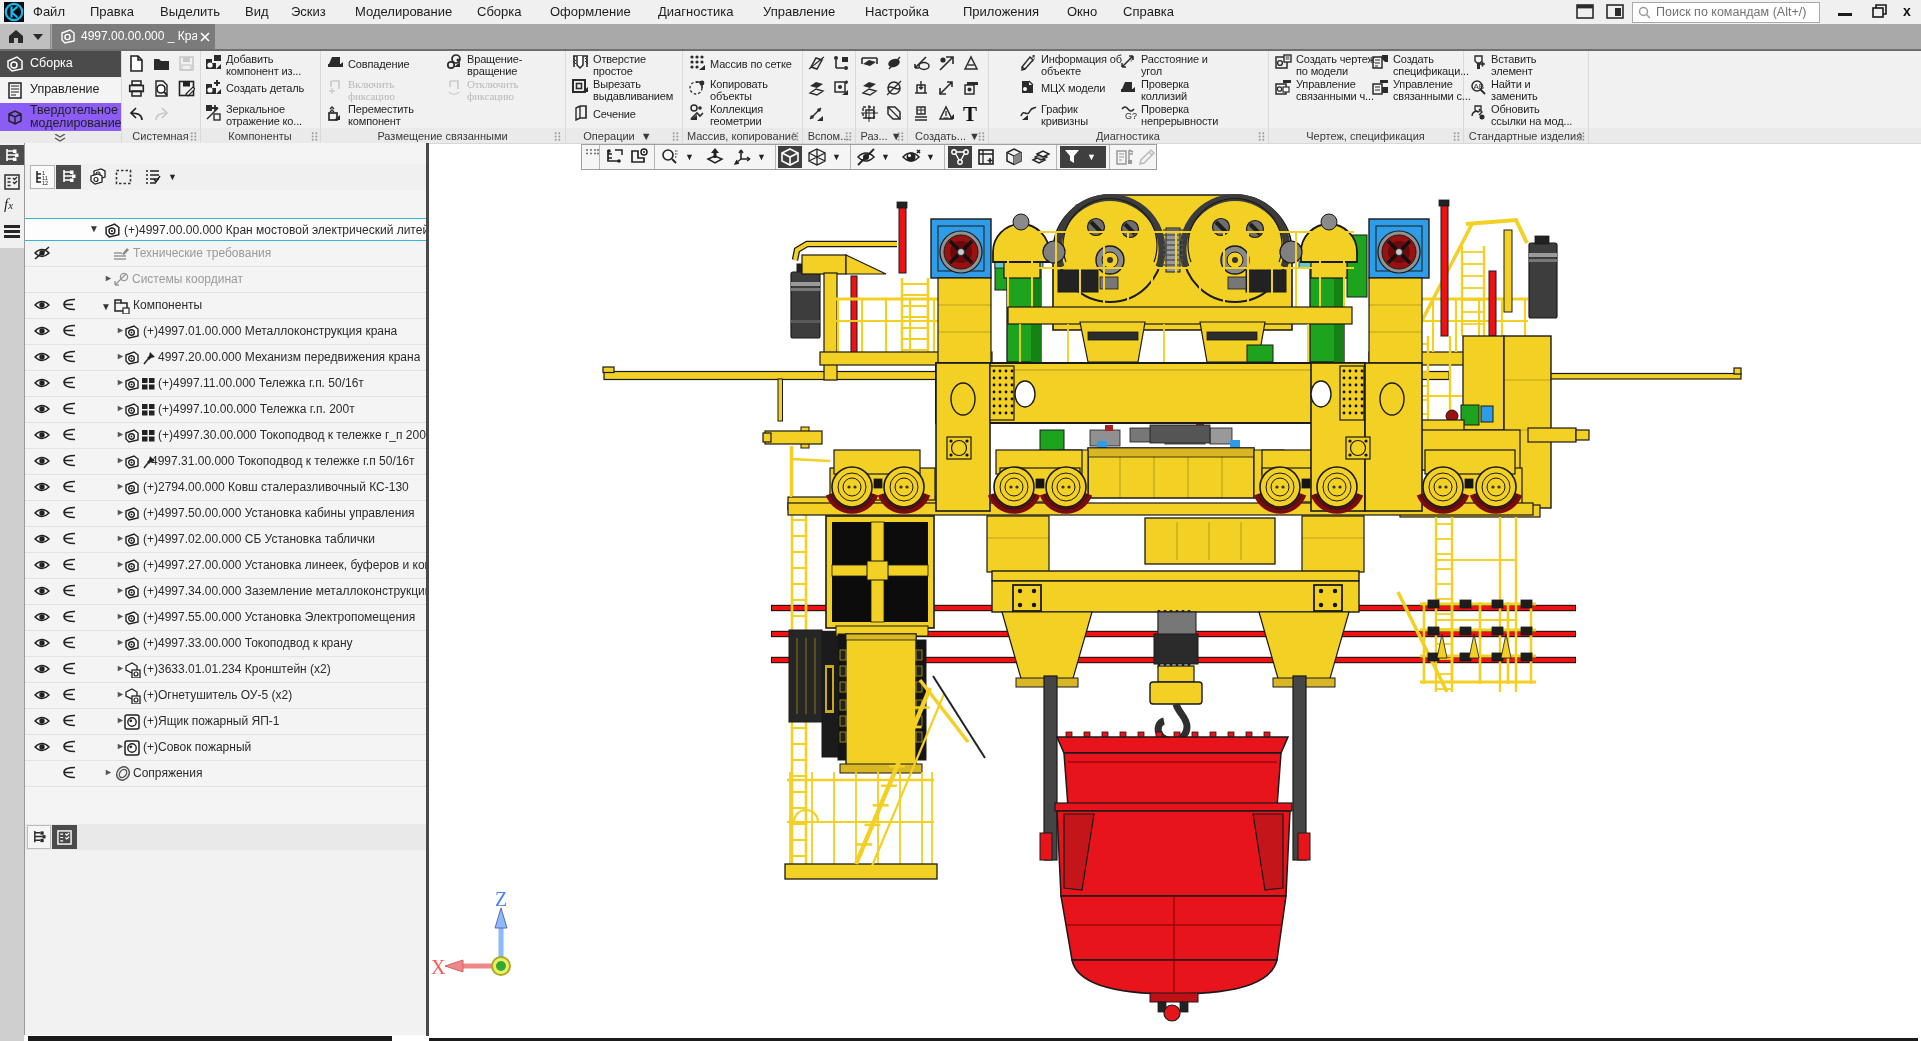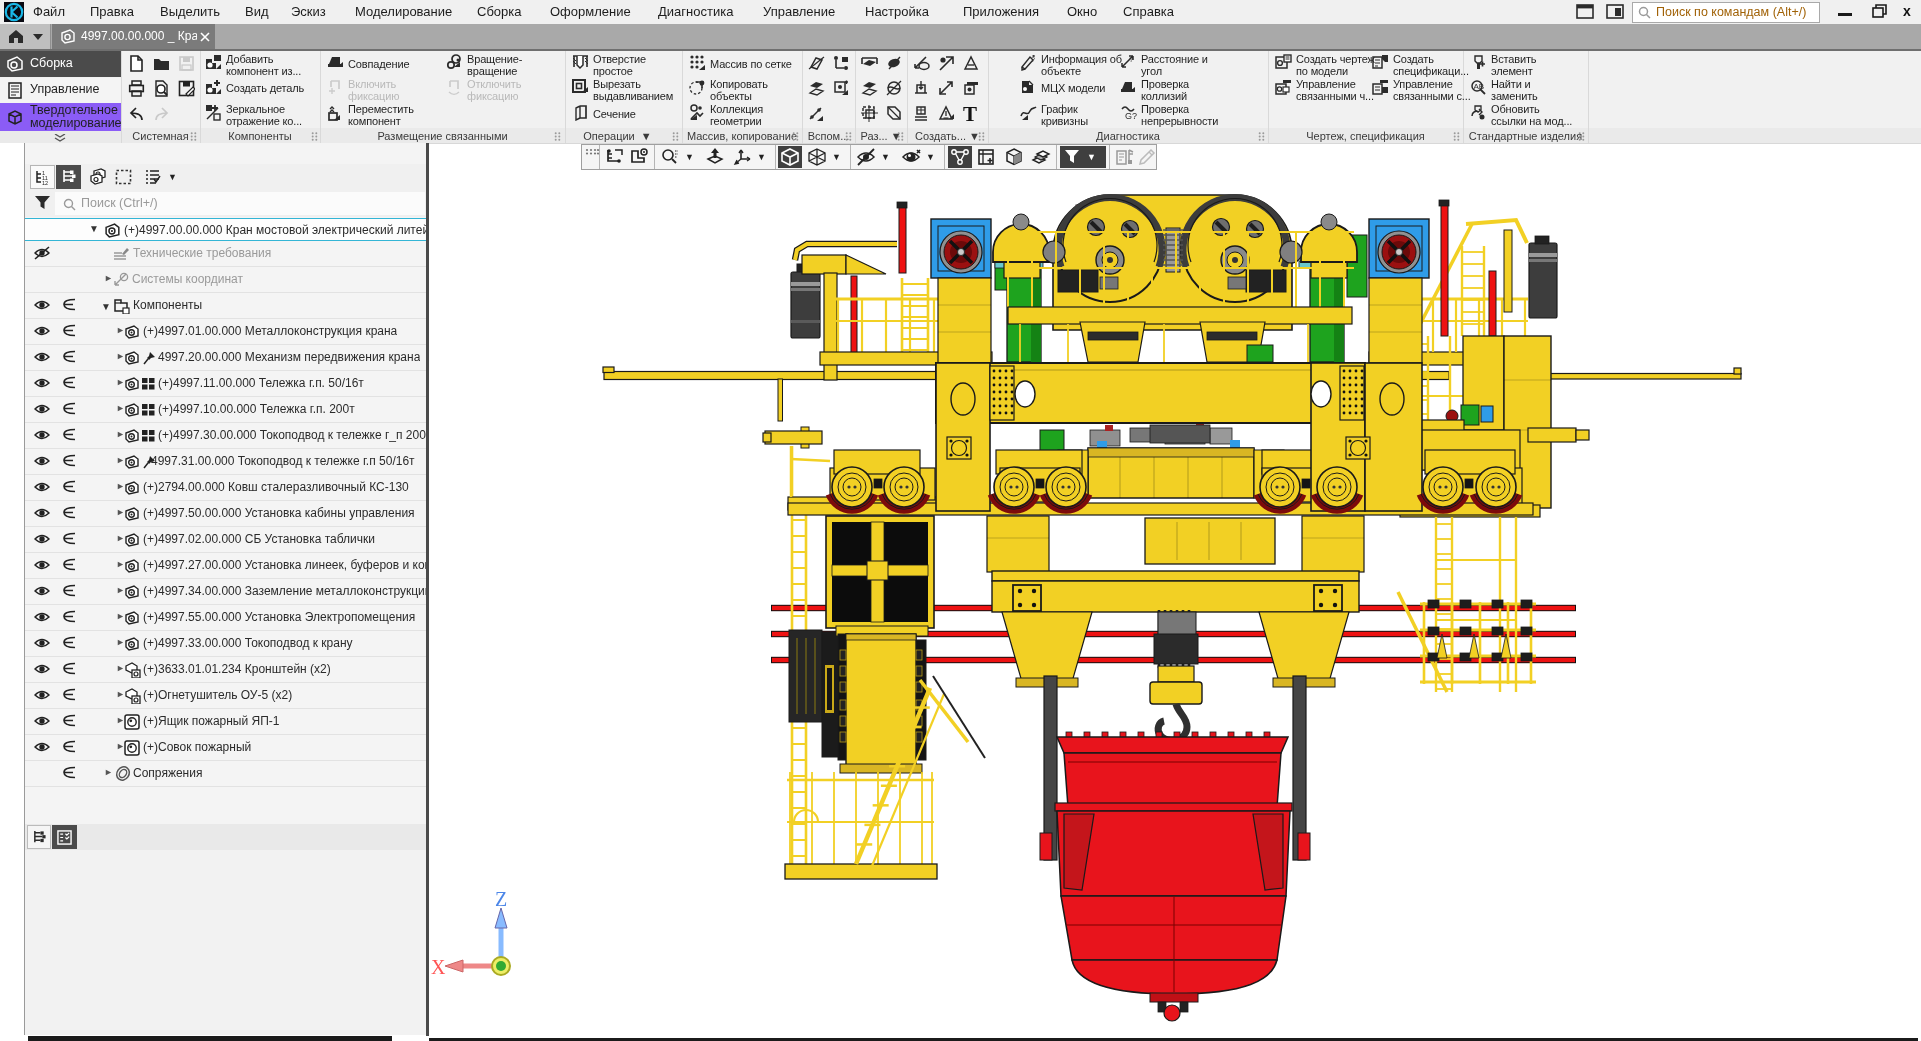--- a/index.html
+++ b/index.html
@@ -12,21 +12,21 @@
 
 #tabbar { position:absolute; left:0; top:24px; width:1921px; height:25px; background:#a9a9a9; }
 #tabbar .homeseg { position:absolute; left:0; top:0; width:51px; height:25px; background:#bfbfbf; border-right:1px solid #8f8f8f; }
 #tabbar .tab { position:absolute; left:52px; top:0; width:163px; height:25px; background:#7b7b7b; color:#fff; font-size:12px; }
 #ribbonshadow { position:absolute; left:0; top:49px; width:1921px; height:2px; background:#6f6f6f; }
 
 #ribbon { position:absolute; left:0; top:51px; width:1921px; height:92px; background:#f1f1f1; font-size:11px; color:#1f1f1f; }
 #ribbon .lbl { position:absolute; top:79px; height:13px; font-size:11px; color:#3a3a3a; text-align:center; }
 #ribbon .sep { position:absolute; top:0px; width:1px; height:92px; background:#d9d9d9; }
 #ribbon .btxt { position:absolute; line-height:11.5px; letter-spacing:-0.15px; }
-#ribbon .dis { color:#b9b9b9; }
+#ribbon .dis { color:#b9b9b9;font-family:Liberation Serif, serif; }
 #ribbon .grip { position:absolute; top:81px; width:7px; height:9px; color:#8a8a8a; font-size:8px; line-height:4.5px; letter-spacing:0px;}
 .icon17 { position:absolute; width:17px; height:17px; }
 
 #rleft { position:absolute; left:0; top:0; width:121px; height:92px; }
 #rleft .row { position:absolute; left:0; width:121px; font-size:12.5px; }
 
 #lstrip { position:absolute; left:0; top:143px; width:24px; height:898px; background:#cfcfcf; }
 #lstrip .top { position:absolute; left:0; top:0; width:24px; height:105px; background:#f0f0f0; }
 
 #tree { position:absolute; left:24px; top:143px; width:404px; height:892px; background:#f4f4f4; border-left:1px solid #9a9a9a; }
@@ -78,21 +78,21 @@
       </svg>
   <svg class="abs" style="left:1606px;top:4px" width="18" height="15" viewBox="0 0 18 15">
         <rect x="1" y="1" width="16" height="13" fill="none" stroke="#2b2b2b" stroke-width="1.6"></rect>
         <rect x="9" y="4" width="6" height="8" fill="#2b2b2b"></rect>
       </svg>
   <div class="abs" style="left:1632px;top:2px;width:188px;height:21px;background:#fff;border:1px solid #a9a9a9"></div>
   <svg class="abs" style="left:1638px;top:6px" width="13" height="13" viewBox="0 0 13 13">
         <circle cx="5.5" cy="5.5" r="4" fill="none" stroke="#9a9a9a" stroke-width="1.5"></circle>
         <path d="M8.5 8.5 L12 12" stroke="#9a9a9a" stroke-width="1.5"></path>
       </svg>
-  <span class="abs" style="left:1656px;top:5px;color:#a16207;font-size:12.5px">Поиск по командам (Alt+/)</span>
+  <span class="abs" style="left:1656px;top:5px;color:#737373;font-size:12.5px">Поиск по командам (Alt+/)</span>
   <div class="abs" style="left:1838px;top:13px;width:14px;height:2.5px;background:#1a1a1a"></div>
   <svg class="abs" style="left:1872px;top:4px" width="15" height="14" viewBox="0 0 15 14">
         <rect x="1" y="4" width="10" height="9" fill="#f0f0f0" stroke="#1a1a1a" stroke-width="1.6"></rect>
         <path d="M4 4 L4 1 L14 1 L14 10 L11 10" fill="none" stroke="#1a1a1a" stroke-width="1.6"></path>
       </svg>
   <span class="abs" style="left:1903px;top:3px;font-size:14px;font-weight:bold;color:#111">x</span>
 </div>
 
 <div id="tabbar">
   <div class="homeseg">
@@ -576,20 +576,39 @@
   <div class="btxt" style="left:1491px;top:28px">Найти и<br>заменить</div>
   <svg class="icon17" style="left:1470px;top:53px" viewBox="0 0 17 17">
         <path d="M5 2 L11 2 L11 6 L8 8 L5 6 Z" fill="none" stroke="#2b2b2b" stroke-width="1.3"></path>
         <path d="M2 12 C2 8 6 6 9 8" fill="none" stroke="#2b2b2b" stroke-width="1.5"></path>
         <path d="M9 5 L12 8 L9 11" fill="none" stroke="#2b2b2b" stroke-width="1.4"></path>
         <circle cx="12" cy="13" r="2.5" fill="#2b2b2b"></circle>
       </svg>
   <div class="btxt" style="left:1491px;top:53px">Обновить<br>ссылки на мод...</div>
 </div>
 
+<div id="lstrip">
+  <div class="top"></div>
+  <div class="abs" style="left:0;top:2px;width:24px;height:20px;background:#4b4b4b"></div>
+  <svg class="abs" style="left:4px;top:5px" width="16" height="15" viewBox="0 0 16 15">
+        <path d="M3 1 L3 13 M3 3 h6 M3 7 h8 M3 11 h6" stroke="#fff" stroke-width="1.6" fill="none"></path>
+        <rect x="9" y="1.5" width="3.5" height="3.5" fill="#fff"></rect>
+        <rect x="11" y="5.5" width="3.5" height="3.5" fill="#fff"></rect>
+        <rect x="9" y="9.5" width="3.5" height="3.5" fill="#fff"></rect>
+      </svg>
+  <svg class="abs" style="left:4px;top:31px" width="16" height="16" viewBox="0 0 16 16">
+        <rect x="1" y="1" width="14" height="14" fill="none" stroke="#2b2b2b" stroke-width="1.5"></rect>
+        <path d="M3.5 4.5h3M3.5 8h3M3.5 11.5h3" stroke="#2b2b2b" stroke-width="1.3"></path>
+        <path d="M9 4 l1.5 1.5 L13 3 M9 8 l1.5 1.5 L13 7" stroke="#2b2b2b" stroke-width="1.3" fill="none"></path>
+      </svg>
+  <div class="abs" style="left:4px;top:53px;font-size:15px;font-style:italic;font-family:'Liberation Serif',serif;color:#1e1e1e">f<span style="font-size:11px">x</span></div>
+  <div class="abs" style="left:4px;top:82px;width:16px;height:3.2px;background:#262626"></div>
+  <div class="abs" style="left:4px;top:87px;width:16px;height:3.2px;background:#262626"></div>
+  <div class="abs" style="left:4px;top:92px;width:16px;height:3.2px;background:#262626"></div>
+</div>
 
 <div id="tree">
   <div class="tbar">
     <div class="abs" style="left:5px;top:1px;width:25px;height:24px;background:#fafafa;border:1px solid #b5b5b5"></div>
     <svg class="abs" style="left:9px;top:5px" width="17" height="16" viewBox="0 0 17 16">
           <path d="M3 2 L3 13 L7 13 M3 5 h4 M3 9 h4" stroke="#222" stroke-width="1.5" fill="none"></path>
           <text x="8" y="6" font-size="5.5" fill="#222">1</text>
           <text x="8" y="11" font-size="5.5" fill="#222">11</text>
           <text x="8" y="16" font-size="5.5" fill="#222">12</text>
         </svg>
@@ -607,31 +626,20 @@
           <circle cx="7" cy="11.5" r="2" fill="none" stroke="#222" stroke-width="1.2"></circle>
         </svg>
     <svg class="abs" style="left:90px;top:5px" width="17" height="16" viewBox="0 0 17 16">
           <rect x="1.5" y="1.5" width="14" height="13" fill="none" stroke="#333" stroke-width="1.6" stroke-dasharray="2.5 2"></rect>
         </svg>
     <svg class="abs" style="left:119px;top:5px" width="17" height="16" viewBox="0 0 17 16">
           <path d="M2 2 h2 M6 2 h9 M2 6 h2 M6 6 h9 M2 10 h2 M6 10 h9 M2 14 h2 M6 14 h6" stroke="#222" stroke-width="1.4"></path>
           <path d="M10 10 l2 3 l4 -6" stroke="#222" stroke-width="1.4" fill="none"></path>
         </svg>
     <span class="abs" style="left:143px;top:8px;font-size:9px;color:#222">▼</span>
-  </div>
-  <div class="srch">
-    <svg class="abs" style="left:9px;top:5px" width="17" height="16" viewBox="0 0 17 16">
-          <path d="M1 1 L16 1 L10.5 7.5 L10.5 14 L6.5 11.5 L6.5 7.5 Z" fill="#2b2b2b"></path>
-        </svg>
-    <div class="abs" style="left:30px;top:2px;width:370px;height:23px;background:#fbfbfb"></div>
-    <svg class="abs" style="left:38px;top:8px" width="13" height="13" viewBox="0 0 13 13">
-          <circle cx="5.5" cy="5.5" r="4" fill="none" stroke="#9a9a9a" stroke-width="1.4"></circle>
-          <path d="M8.5 8.5 L12 12" stroke="#9a9a9a" stroke-width="1.4"></path>
-        </svg>
-    <span class="abs" style="left:56px;top:6px;color:#9a9a9a;font-size:12.5px">Поиск (Ctrl+/)</span>
   </div>
   <div id="rows">
     <div class="trow" style="top:1px;height:23px;background:#fdfdfd;border-top:1.5px solid #33b5d5;border-bottom:1.5px solid #33b5d5">
       <span class="abs" style="left:64px;top:4px;font-size:10px;color:#333">▼</span>
       <svg class="abs" style="left:79px;top:3px" width="18" height="17" viewBox="0 0 17 16">
             <path d="M2 5 L10 2 L14 5 L14 12 L5 14 L2 11 Z" fill="#fff" stroke="#222" stroke-width="1.4"></path>
             <circle cx="7.5" cy="8.5" r="2.8" fill="none" stroke="#222" stroke-width="1.4"></circle>
             <circle cx="7.5" cy="8.5" r="1" fill="#222"></circle>
           </svg>
       <span class="tx" style="left:99px;top:4px">(+)4997.00.00.000 Кран мостовой электрический литейн</span>

